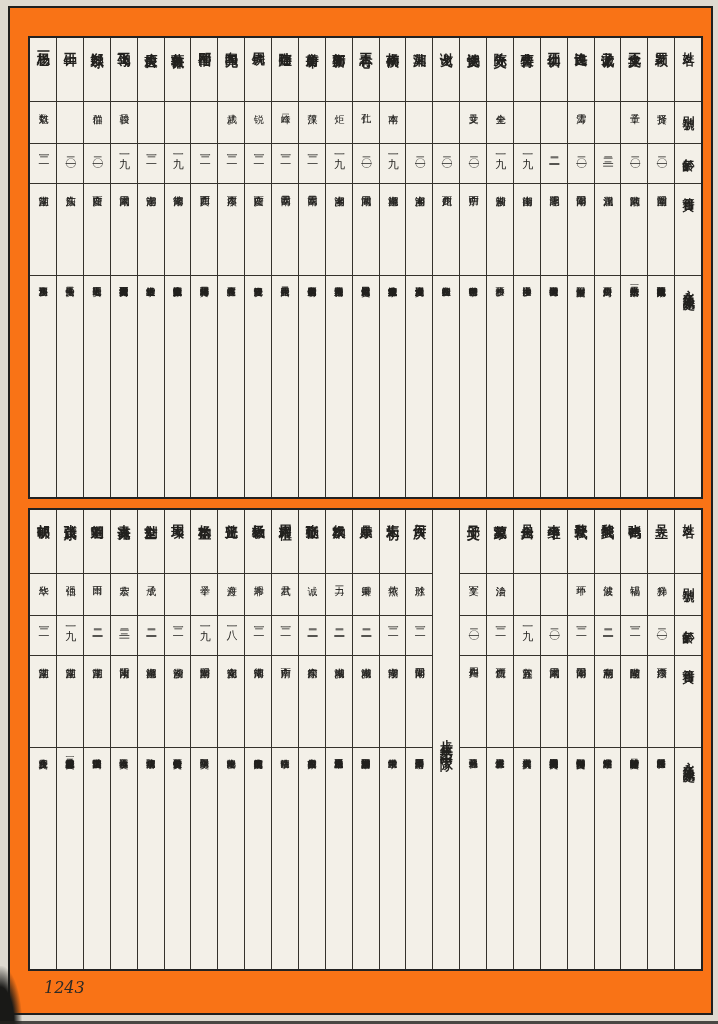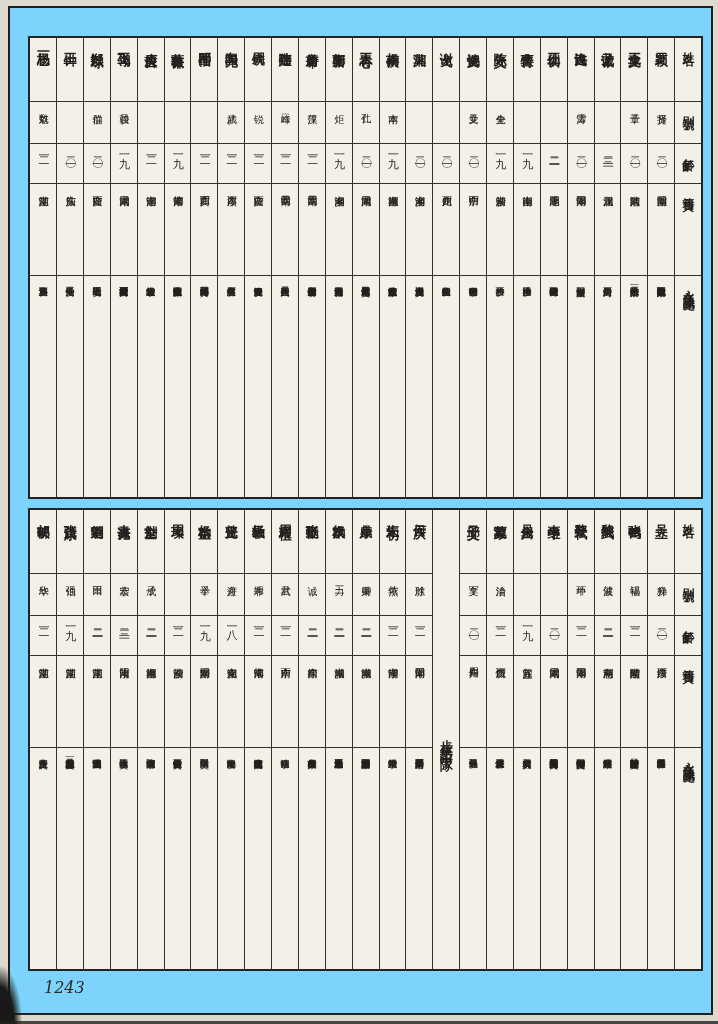--- a/index.html
+++ b/index.html
@@ -4,21 +4,21 @@
 <style>
   html,body{margin:0;padding:0;}
   body{
     width:718px;height:1024px;position:relative;overflow:hidden;
     background:#dedad0;
     font-family:"DejaVu Sans",sans-serif;
     color:#1c1c1c;
   }
   .sheet{
     position:absolute;left:8px;top:6px;right:5px;bottom:9px;
-    background:#7dd3fc;border:2px solid #20201e;
+    background:#f97316;border:2px solid #20201e;
   }
   .content{
     position:absolute;left:18px;top:28px;right:8px;bottom:42px;
     display:flex;flex-direction:column;gap:9px;
   }
   .rtable{
     flex:1 1 0;display:flex;flex-direction:row-reverse;
     border:2px solid #222;background:#f3f0e8;min-height:0;
   }
   .col{

